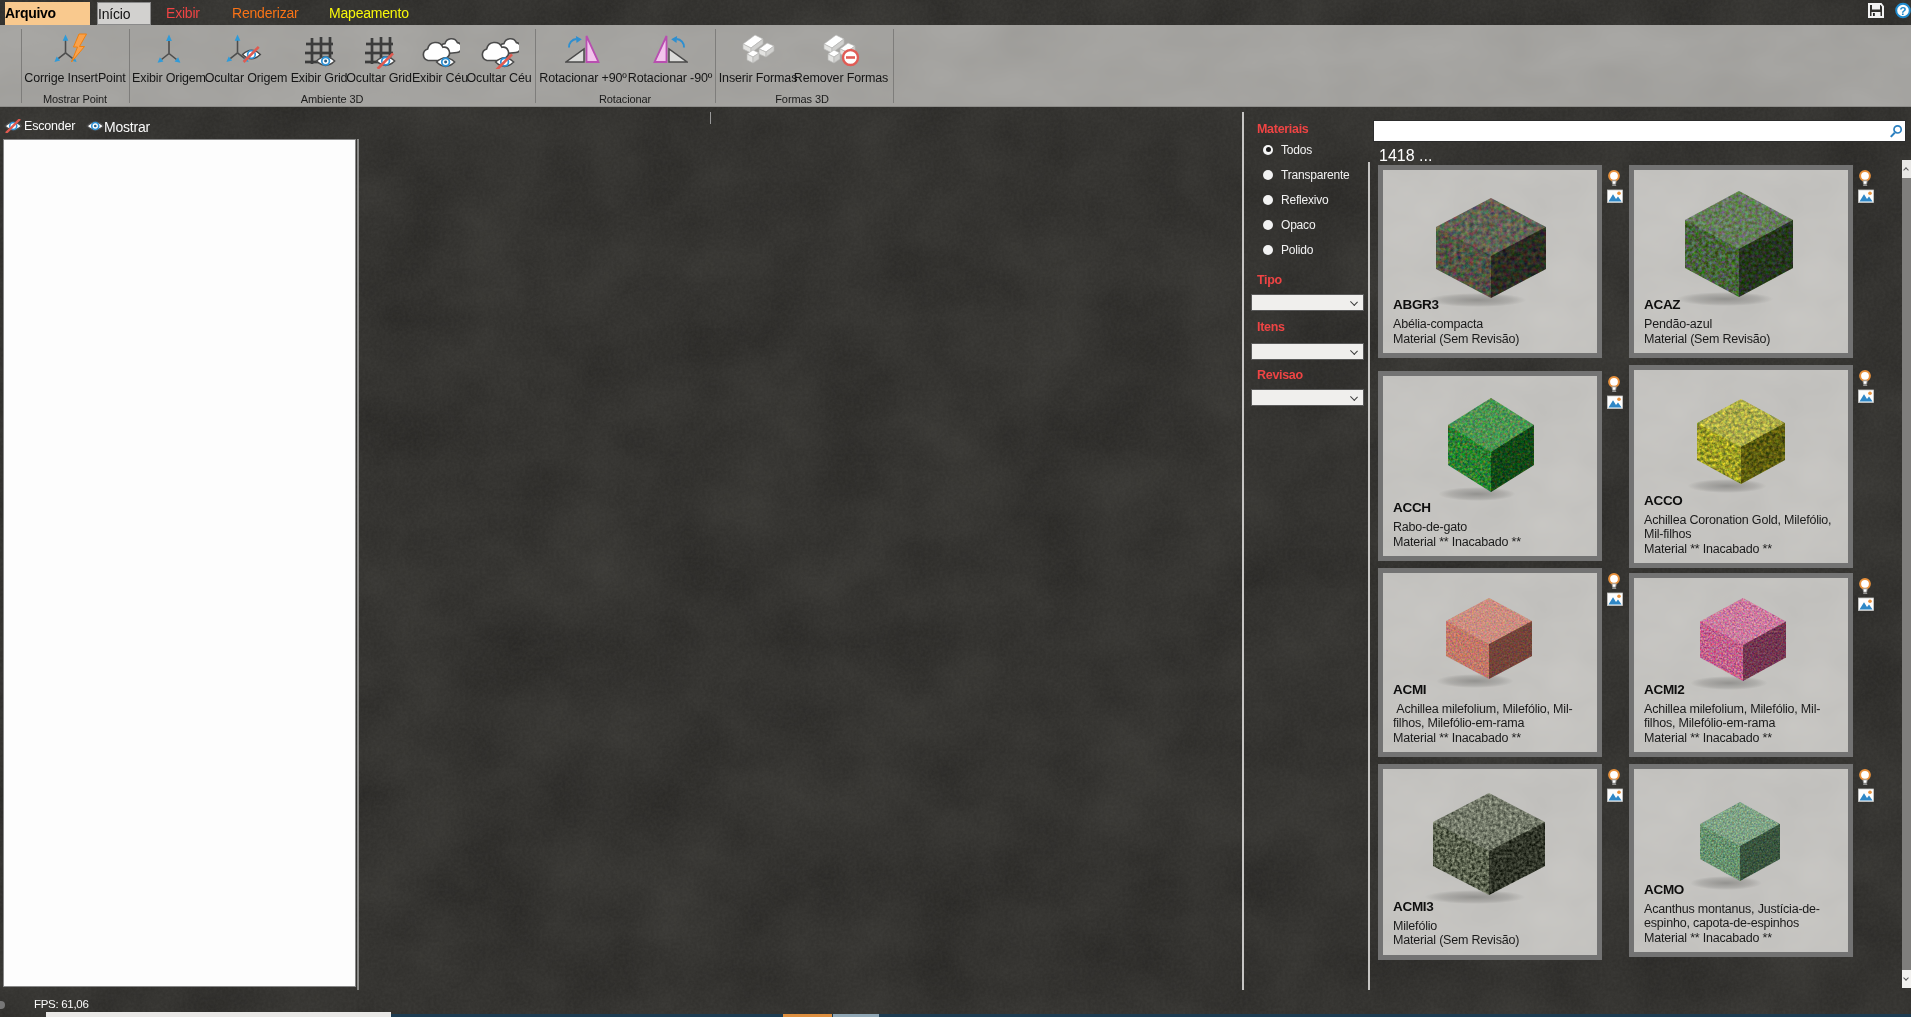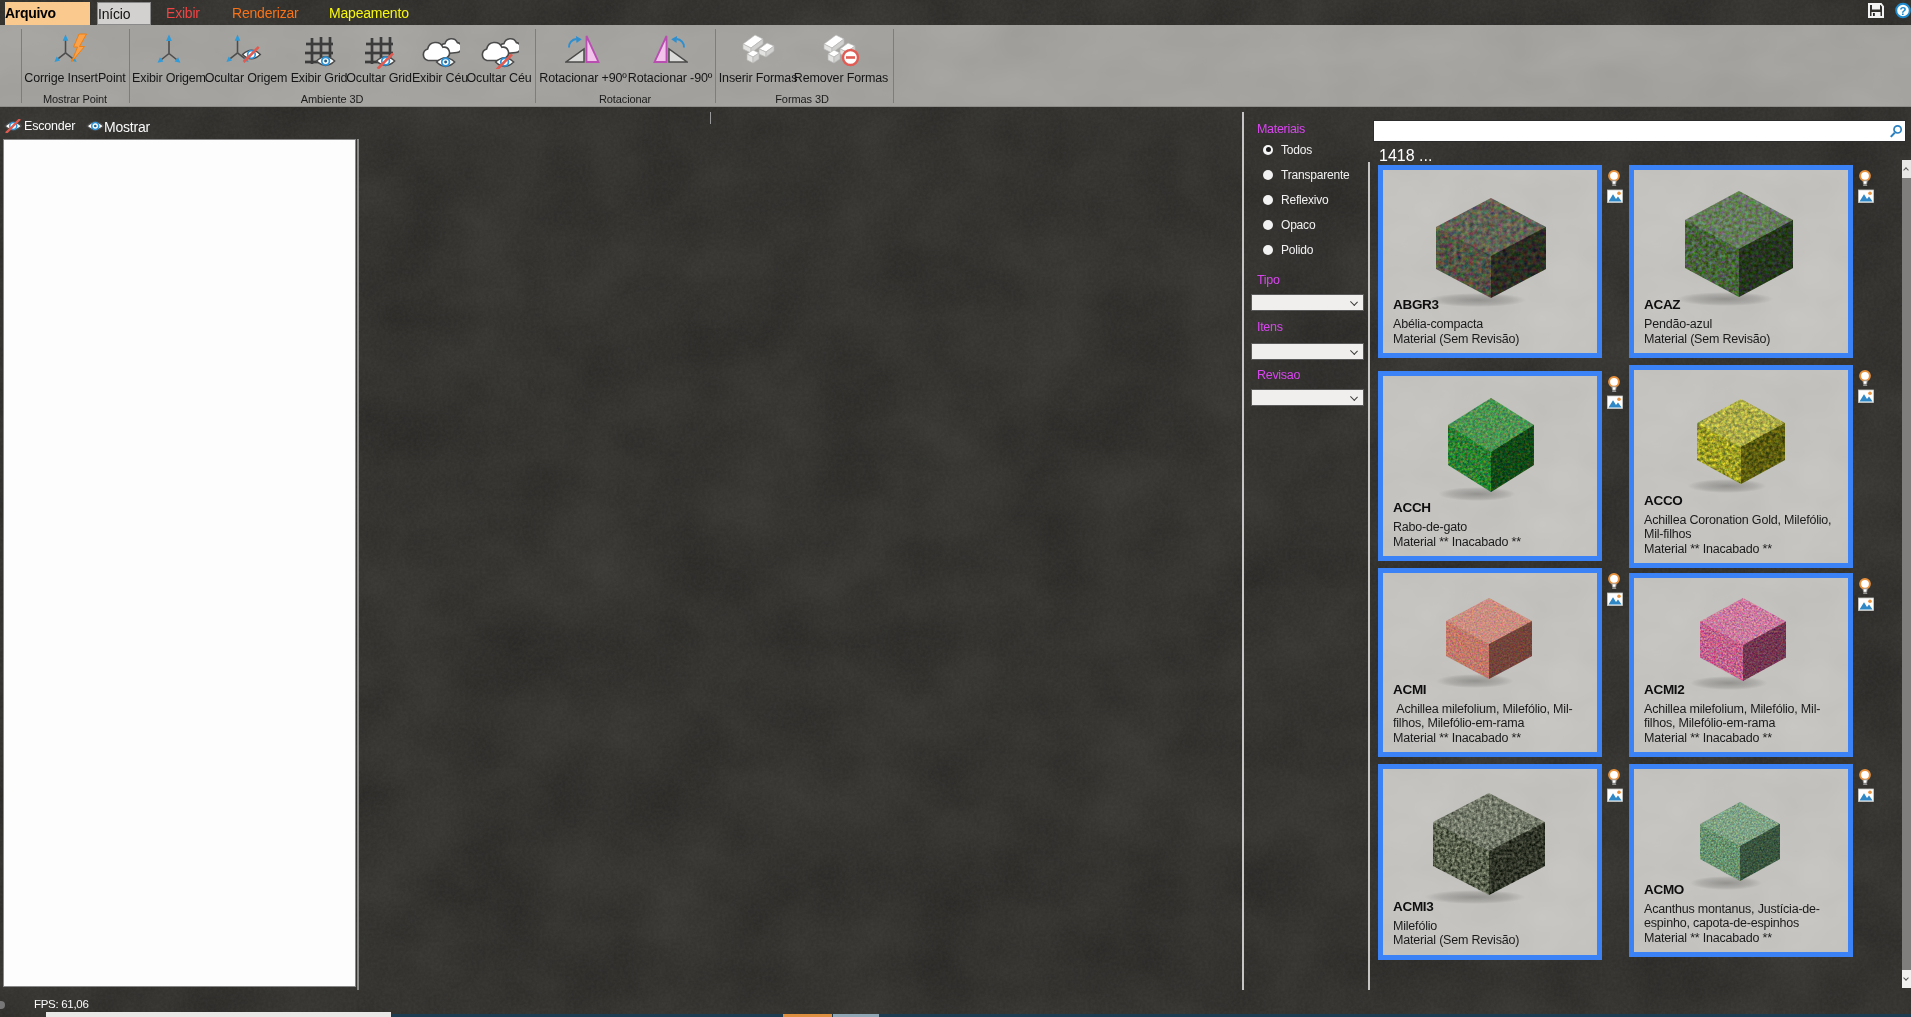--- a/index.html
+++ b/index.html
@@ -13,27 +13,27 @@
 .rsep{position:absolute;top:4px;height:74px;width:1px;background:#7e7d7b}
 .rbtn{position:absolute;top:6px;width:0;text-align:center}
 .rbtn svg{position:absolute;left:-18px;top:0}
 .rlab{position:absolute;top:39.5px;left:0;transform:translateX(-50%);white-space:nowrap;font-size:12.5px;letter-spacing:-0.15px;color:#151515}
 .glab{position:absolute;top:68px;transform:translateX(-50%);white-space:nowrap;font-size:11px;letter-spacing:-0.1px;color:#1b1b1b}
 
 .tab{position:absolute;top:2px;height:23px;line-height:23px;text-align:left;font-size:14px}
 
 #lpanel{left:3px;top:139px;width:353px;height:848px;background:#fdfdfd;border:1px solid #888}
 
-.flabel{color:#d946ef;font-weight:normal;font-size:12.5px;letter-spacing:-0.3px;position:absolute}
+.flabel{color:#ef4444;font-weight:bold;font-size:12.5px;letter-spacing:-0.3px;position:absolute}
 .rlabel{color:#f2f2f2;font-size:12px;letter-spacing:-0.2px;position:absolute}
 .radio{position:absolute;width:10px;height:10px;border-radius:50%;background:#f2f2f2}
 .dd{position:absolute;left:1251px;width:113px;height:17px;background:#f0efed;border:1px solid #5a5a5a}
 .dd:after{content:"";position:absolute;right:6px;top:4px;width:5px;height:5px;border-right:1.4px solid #3a3a3a;border-bottom:1.4px solid #3a3a3a;transform:rotate(45deg) scale(1,.85)}
 
-.card{position:absolute;border:5px solid #3b82f6;background:#c0bfbc;overflow:hidden}
+.card{position:absolute;border:5px solid #737373;background:#c0bfbc;overflow:hidden}
 .card svg.tex{position:absolute;left:0;top:0;width:100%;height:100%}
 .ct{position:absolute;left:10px;bottom:7px}
 .ct h3{font-size:13.5px;letter-spacing:-0.3px;font-weight:bold;color:#0e0e0e;margin-bottom:5px}
 .ct div{font-size:12.5px;letter-spacing:-0.2px;color:#1a1a1a;line-height:14.3px;white-space:nowrap}
 </style>
 </head>
 <body>
 <svg id="bgtex" class="abs">
 <defs>
 <filter color-interpolation-filters="sRGB" id="fdark" x="0" y="0" width="100%" height="100%">

